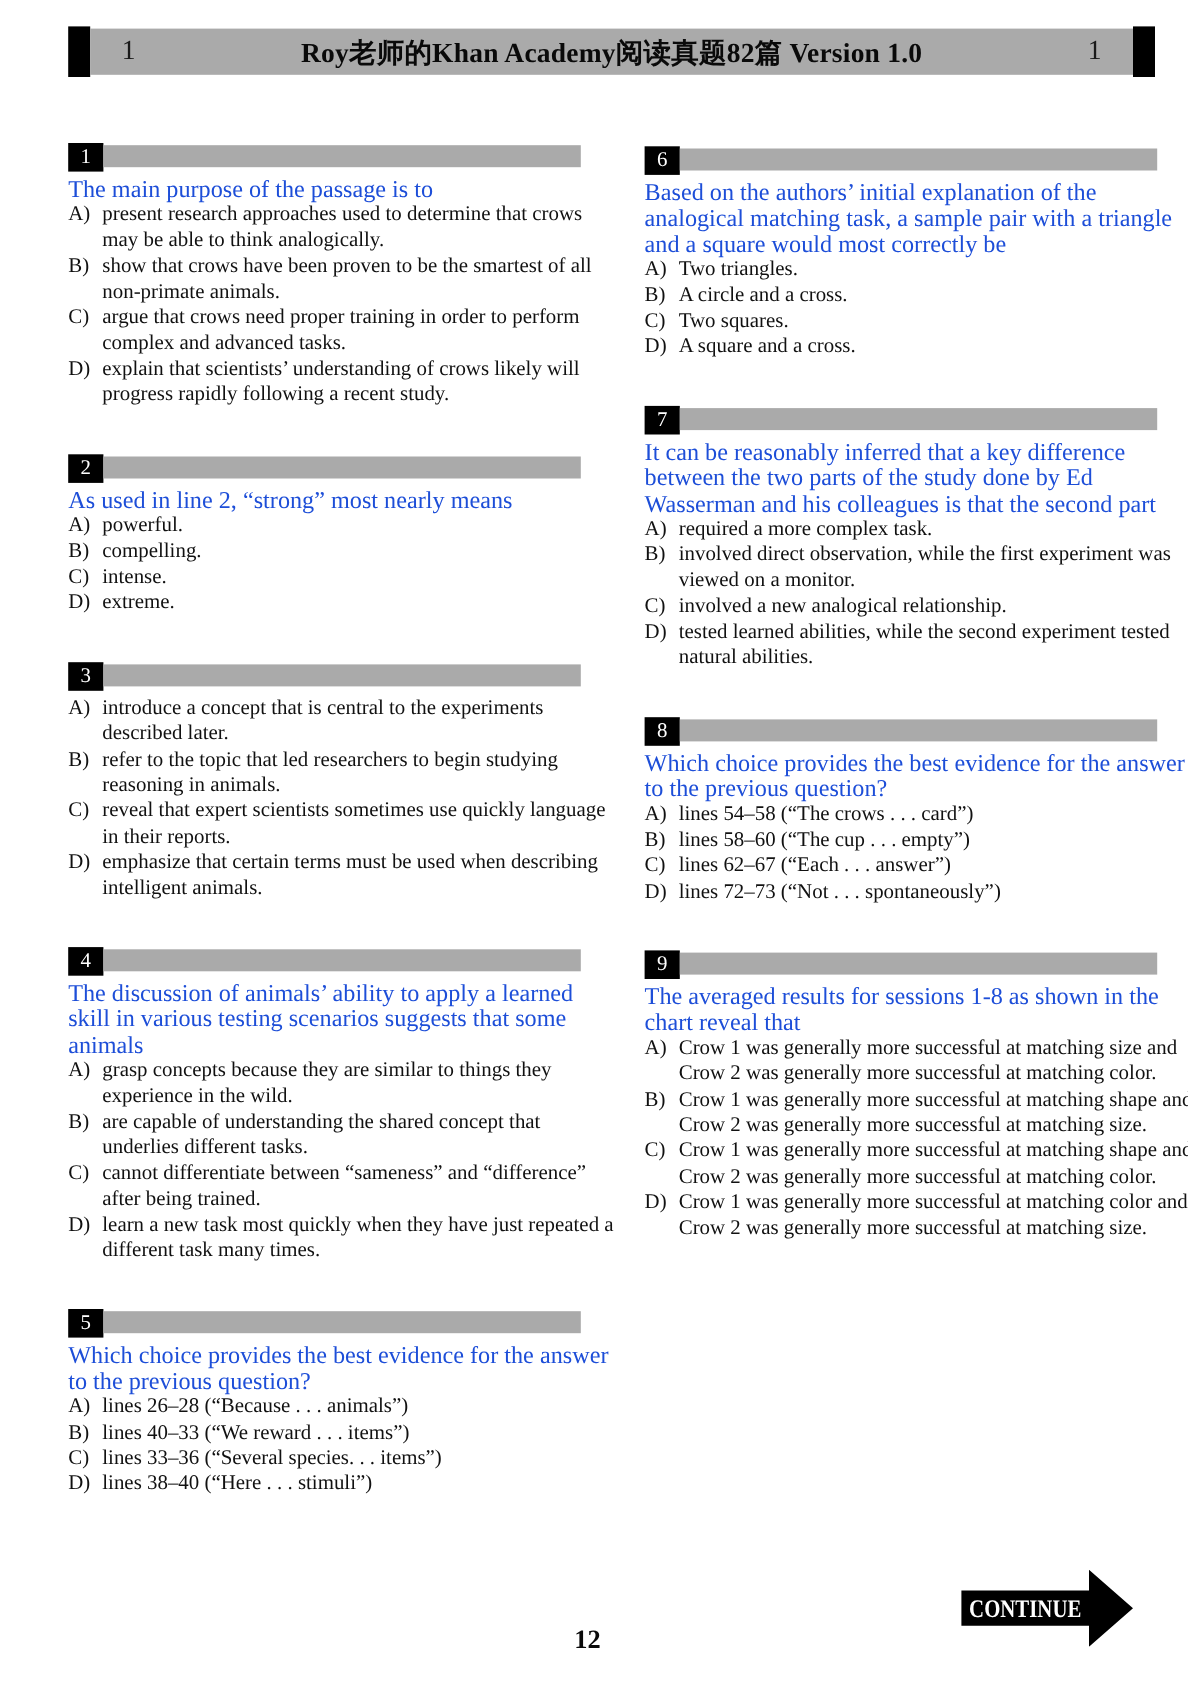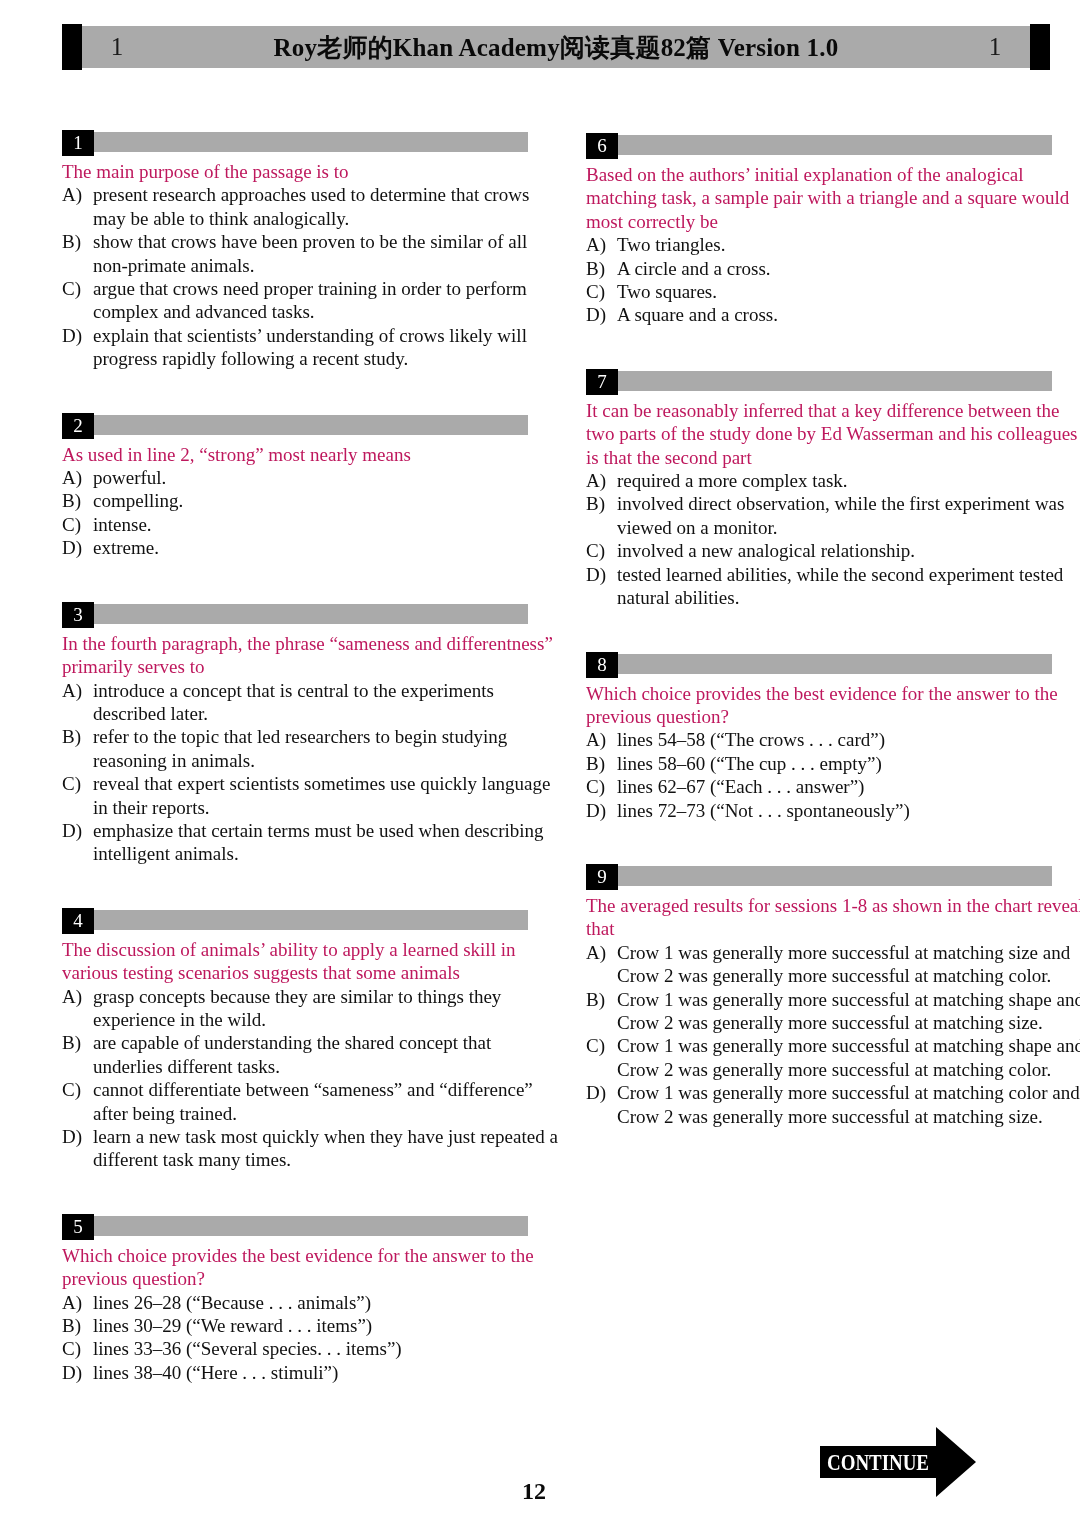--- a/index.html
+++ b/index.html
@@ -67,23 +67,23 @@
     text-align: center;
     flex-shrink: 0;
   }
   .q-bar {
     flex: 1;
     height: 20px;
     margin-top: 2px;
     background: #aaaaaa;
   }
   .q-stem {
-    font-size: 19px;
+    font-size: 22px;
     line-height: 23.4px;
-    color: #be185d;
+    color: #1d4ed8;
   }
   .q-option {
     display: flex;
     font-size: 19px;
     line-height: 23.4px;
     color: #111;
   }
   .q-opt-label { width: 31px; flex-shrink: 0; }
   .q-opt-text  { flex: 1; }
 
@@ -92,21 +92,21 @@
     position: absolute;
     left: 0; right: 12px;
     top: 1478px;
     text-align: center;
     font-size: 24px;
     font-weight: bold;
     color: #0a0a0a;
   }
   .continue {
     position: absolute;
-    left: 818px; top: 1427px;
+    left: 872px; top: 1427px;
     width: 160px; height: 70px;
   }
 </style>
 </head>
 <body>
 
 <div class="page">
 
   <div class="header">
     <div class="header-tab"></div>
@@ -126,21 +126,21 @@
       </div>
       <div class="q-stem">The main purpose of the passage is to</div>
       <div class="q-options">
 
       <div class="q-option">
           <span class="q-opt-label">A)</span>
           <span class="q-opt-text">present research approaches used to determine that crows may be able to think analogically.</span>
         </div>
           <div class="q-option">
           <span class="q-opt-label">B)</span>
-          <span class="q-opt-text">show that crows have been proven to be the similar of all non-primate animals.</span>
+          <span class="q-opt-text">show that crows have been proven to be the smartest of all non-primate animals.</span>
         </div>
           <div class="q-option">
           <span class="q-opt-label">C)</span>
           <span class="q-opt-text">argue that crows need proper training in order to perform complex and advanced tasks.</span>
         </div>
           <div class="q-option">
           <span class="q-opt-label">D)</span>
           <span class="q-opt-text">explain that scientists’ understanding of crows likely will progress rapidly following a recent study.</span>
         </div>
         </div>
@@ -171,21 +171,20 @@
           <span class="q-opt-text">extreme.</span>
         </div>
         </div>
     </div>
 
     <div class="q">
       <div class="q-header">
         <div class="q-num">3</div>
         <div class="q-bar"></div>
       </div>
-      <div class="q-stem">In the fourth paragraph, the phrase “sameness and differentness” primarily serves to</div>
       <div class="q-options">
 
       <div class="q-option">
           <span class="q-opt-label">A)</span>
           <span class="q-opt-text">introduce a concept that is central to the experiments described later.</span>
         </div>
           <div class="q-option">
           <span class="q-opt-label">B)</span>
           <span class="q-opt-text">refer to the topic that led researchers to begin studying reasoning in animals.</span>
         </div>
@@ -234,21 +233,21 @@
       </div>
       <div class="q-stem">Which choice provides the best evidence for the answer to the previous question?</div>
       <div class="q-options">
 
       <div class="q-option">
           <span class="q-opt-label">A)</span>
           <span class="q-opt-text">lines 26–28 (“Because . . . animals”)</span>
         </div>
           <div class="q-option">
           <span class="q-opt-label">B)</span>
-          <span class="q-opt-text">lines 30–29 (“We reward . . . items”)</span>
+          <span class="q-opt-text">lines 40–33 (“We reward . . . items”)</span>
         </div>
           <div class="q-option">
           <span class="q-opt-label">C)</span>
           <span class="q-opt-text">lines 33–36 (“Several species. . . items”)</span>
         </div>
           <div class="q-option">
           <span class="q-opt-label">D)</span>
           <span class="q-opt-text">lines 38–40 (“Here . . . stimuli”)</span>
         </div>
         </div>

